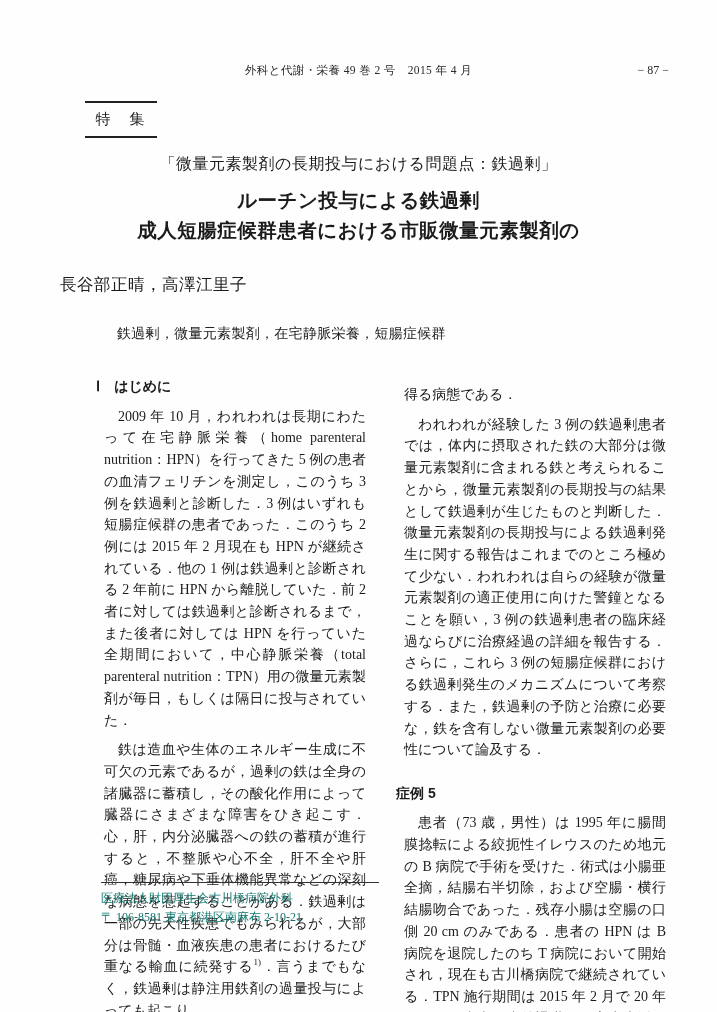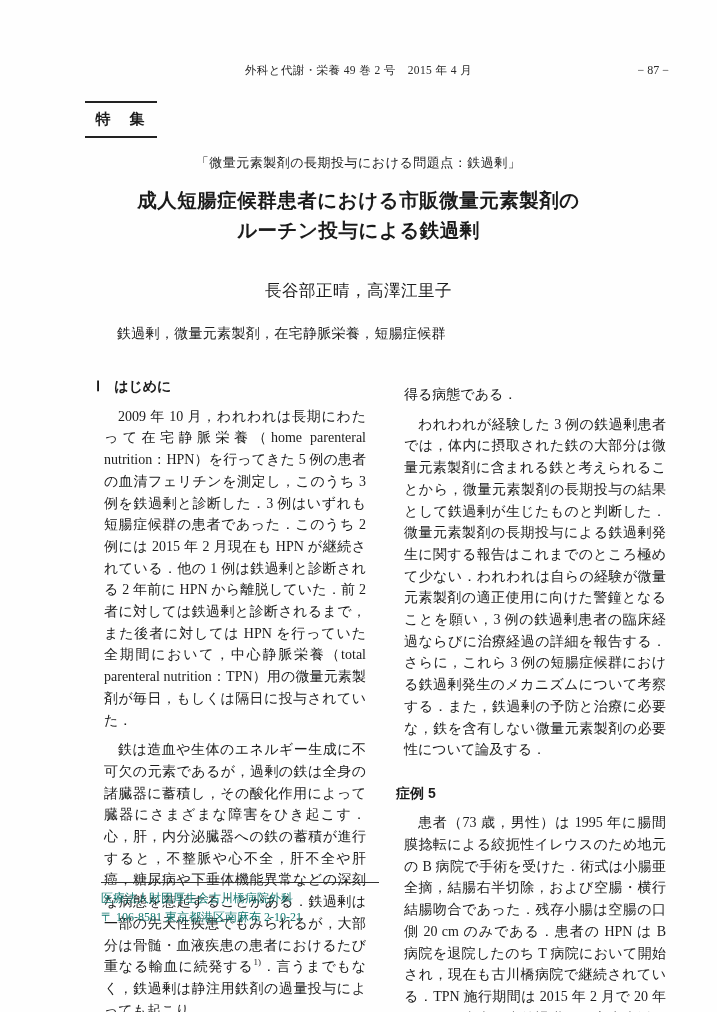--- a/index.html
+++ b/index.html
@@ -32,46 +32,45 @@
   
   .feature-box {
     position: absolute;
     top: 101px; left: 85px;
     width: 72px;
     border-top: 2px solid #222;
     border-bottom: 2px solid #222;
     padding: 7px 0;
     text-align: center;
     font-size: 15px;
-    font-weight: 700;
+    font-weight: 400;
     letter-spacing: 2px;
   }
 
   .feature-theme {
     position: absolute;
     top: 154px; left: 60px; width: 597px;
     text-align: center;
-    font-size: 13px;
+    font-size: 16px;
     letter-spacing: 0.5px;
   }
 
   .article-title {
     position: absolute;
     top: 186px; left: 60px; width: 597px;
     text-align: center;
     font-size: 19.5px;
     font-weight: 600;
     line-height: 30px;
     letter-spacing: 0.5px;
   }
 
   .authors {
     position: absolute;
-    top: 280px; left: 60px; width: 597px;
-    text-align: center;
+    top: 274px; left: 60px; width: 597px;
     font-size: 16.5px;
     letter-spacing: 0.5px;
   }
 
   .keywords {
     position: absolute;
     top: 325px; left: 117px;
     font-family: "Liberation Sans", sans-serif;
     font-size: 14px;
     letter-spacing: 0.3px;
@@ -130,22 +129,22 @@
   <div class="running-head">外科と代謝・栄養 49 巻 2 号　2015 年 4 月</div>
   <div class="page-number">− 87 −</div>
 
   <div class="feature-box">
     <span>特　集</span>
   </div>
 
   <div class="feature-theme">「微量元素製剤の長期投与における問題点：鉄過剰」</div>
 
   <div class="article-title">
+    <div>ルーチン投与による鉄過剰</div>
     <div>成人短腸症候群患者における市販微量元素製剤の</div>
-    <div>ルーチン投与による鉄過剰</div>
   </div>
 
   <div class="authors">長谷部正晴，高澤江里子</div>
 
   <div class="keywords">鉄過剰，微量元素製剤，在宅静脈栄養，短腸症候群</div>
 
   <div class="body-columns">
 
     <div class="col">
       <h3 class="section-heading">Ⅰ　はじめに</h3>

